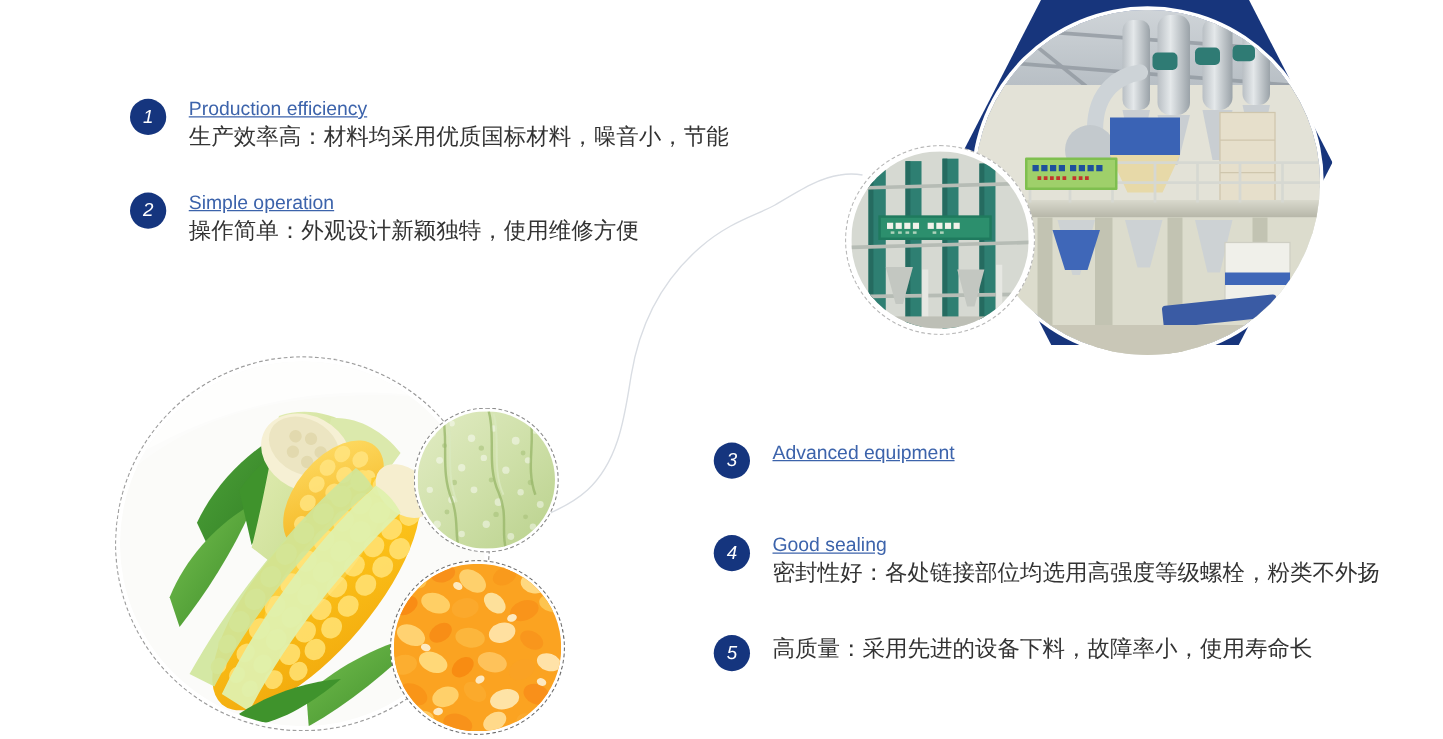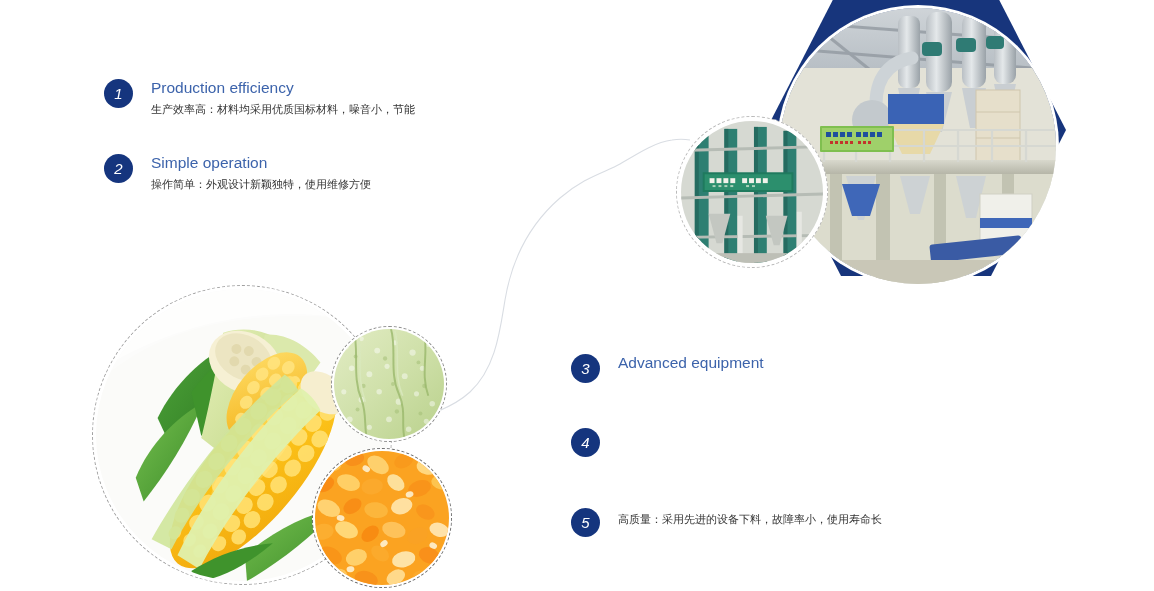--- a/index.html
+++ b/index.html
@@ -38,24 +38,25 @@
     margin-top: 1px;
     letter-spacing: 0;
   }
   .ftext { margin-left: 18px; }
   .ftitle {
     color: #3c63ab;
     font-size: 15.5px;
     line-height: 19px;
     font-weight: 400;
     white-space: nowrap;
+    text-decoration: underline;
   }
   .fdesc {
     color: #333333;
-    font-size: 11px;
+    font-size: 18px;
     line-height: 22px;
     margin-top: 1px;
     white-space: nowrap;
     font-family: "Liberation Sans", "DejaVu Sans", sans-serif;
   }
 
   #feature-1 { left: 104px; top: 78px; }
   #feature-2 { left: 104px; top: 153px; }
   #feature-3 { left: 571px; top: 353px; }
   #feature-4 { left: 571px; top: 427px; }
@@ -593,20 +594,24 @@
 
   <div class="feature" id="feature-3">
     <div class="badge">3</div>
     <div class="ftext">
       <div class="ftitle">Advanced equipment</div>
     </div>
   </div>
 
   <div class="feature" id="feature-4">
     <div class="badge">4</div>
+    <div class="ftext">
+      <div class="ftitle">Good sealing</div>
+      <div class="fdesc">密封性好：各处链接部位均选用高强度等级螺栓，粉类不外扬</div>
+    </div>
   </div>
 
   <div class="feature" id="feature-5">
     <div class="badge">5</div>
     <div class="ftext">
       <div class="fdesc">高质量：采用先进的设备下料，故障率小，使用寿命长</div>
     </div>
   </div>
 
 </div>

